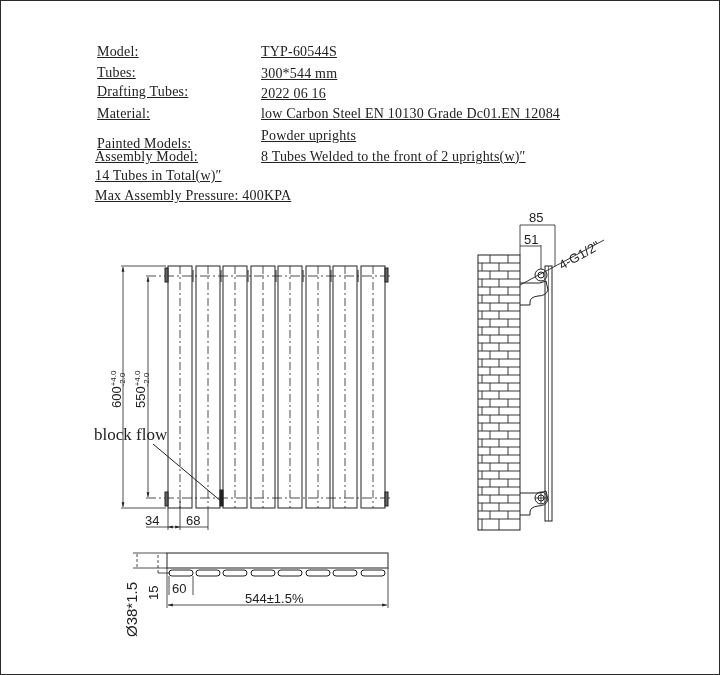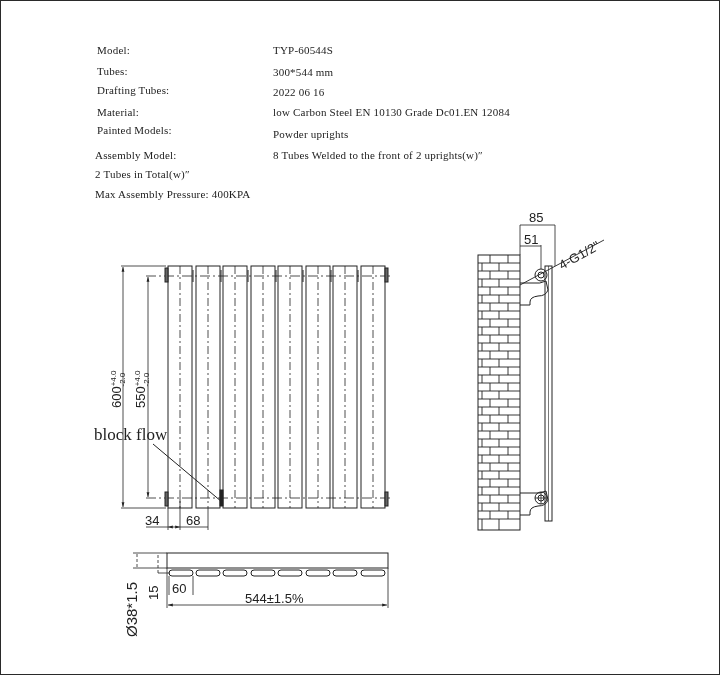--- a/index.html
+++ b/index.html
@@ -1,20 +1,20 @@
 <!DOCTYPE html>
 <html><head>
 <meta charset="utf-8">
 <style>
   html, body { margin: 0; padding: 0; background: #ffffff; }
   body { width: 720px; height: 675px; position: relative; overflow: hidden; }
   .frame { position: absolute; left: 0; top: 0; width: 718px; height: 673px; border: 1px solid #2a2a2a; }
-  .spec { position: absolute; font-family: "Liberation Serif", "DejaVu Serif", serif; font-size: 11px; color: #222; white-space: nowrap; letter-spacing: 0.2px; }
+  .spec { position: absolute; font-family: "Liberation Serif", "DejaVu Serif", serif; font-size: 14px; color: #222; white-space: nowrap; letter-spacing: 0.2px; text-decoration: underline; }
   .lbl { left: 97px; }
-  .val { left: 273px; }
+  .val { left: 261px; }
   svg { position: absolute; left: 0; top: 0; }
   .dimtxt { font-family: "Liberation Sans", "DejaVu Sans", sans-serif; fill: #222; }
   .serif { font-family: "Liberation Serif", "DejaVu Serif", serif; fill: #222; }
 </style>
 </head>
 <body>
 
 <div class="frame"></div>
 
 <div>
@@ -23,27 +23,27 @@
 
   <div class="spec lbl" style="top:65px">Tubes:</div>
   <div class="spec val" style="top:66px">300*544 mm</div>
 
   <div class="spec lbl" style="top:84px">Drafting Tubes:</div>
   <div class="spec val" style="top:86px">2022 06 16</div>
 
   <div class="spec lbl" style="top:106px">Material:</div>
   <div class="spec val" style="top:106px">low Carbon Steel  EN 10130 Grade Dc01.EN 12084</div>
 
-  <div class="spec lbl" style="top:124px">Painted Models:</div>
+  <div class="spec lbl" style="top:136px">Painted Models:</div>
   <div class="spec val" style="top:128px">Powder uprights</div>
 
   <div class="spec lbl" style="top:149px;left:95px">Assembly Model:</div>
   <div class="spec val" style="top:149px">8 Tubes Welded to the front of 2 uprights(w)″</div>
 
-  <div class="spec" style="top:168px;left:95px">2 Tubes in Total(w)″</div>
+  <div class="spec" style="top:168px;left:95px">14 Tubes in Total(w)″</div>
 
   <div class="spec" style="top:188px;left:95px">Max Assembly Pressure: 400KPA</div>
 </div>
 
 <svg width="720" height="675" viewBox="0 0 720 675">
   <defs>
     <marker id="arr" viewBox="0 0 10 10" refX="10" refY="5" markerWidth="6" markerHeight="6" orient="auto-start-reverse">
       <path d="M0,2 L10,5 L0,8 z" fill="#222"></path>
     </marker>
   </defs>

